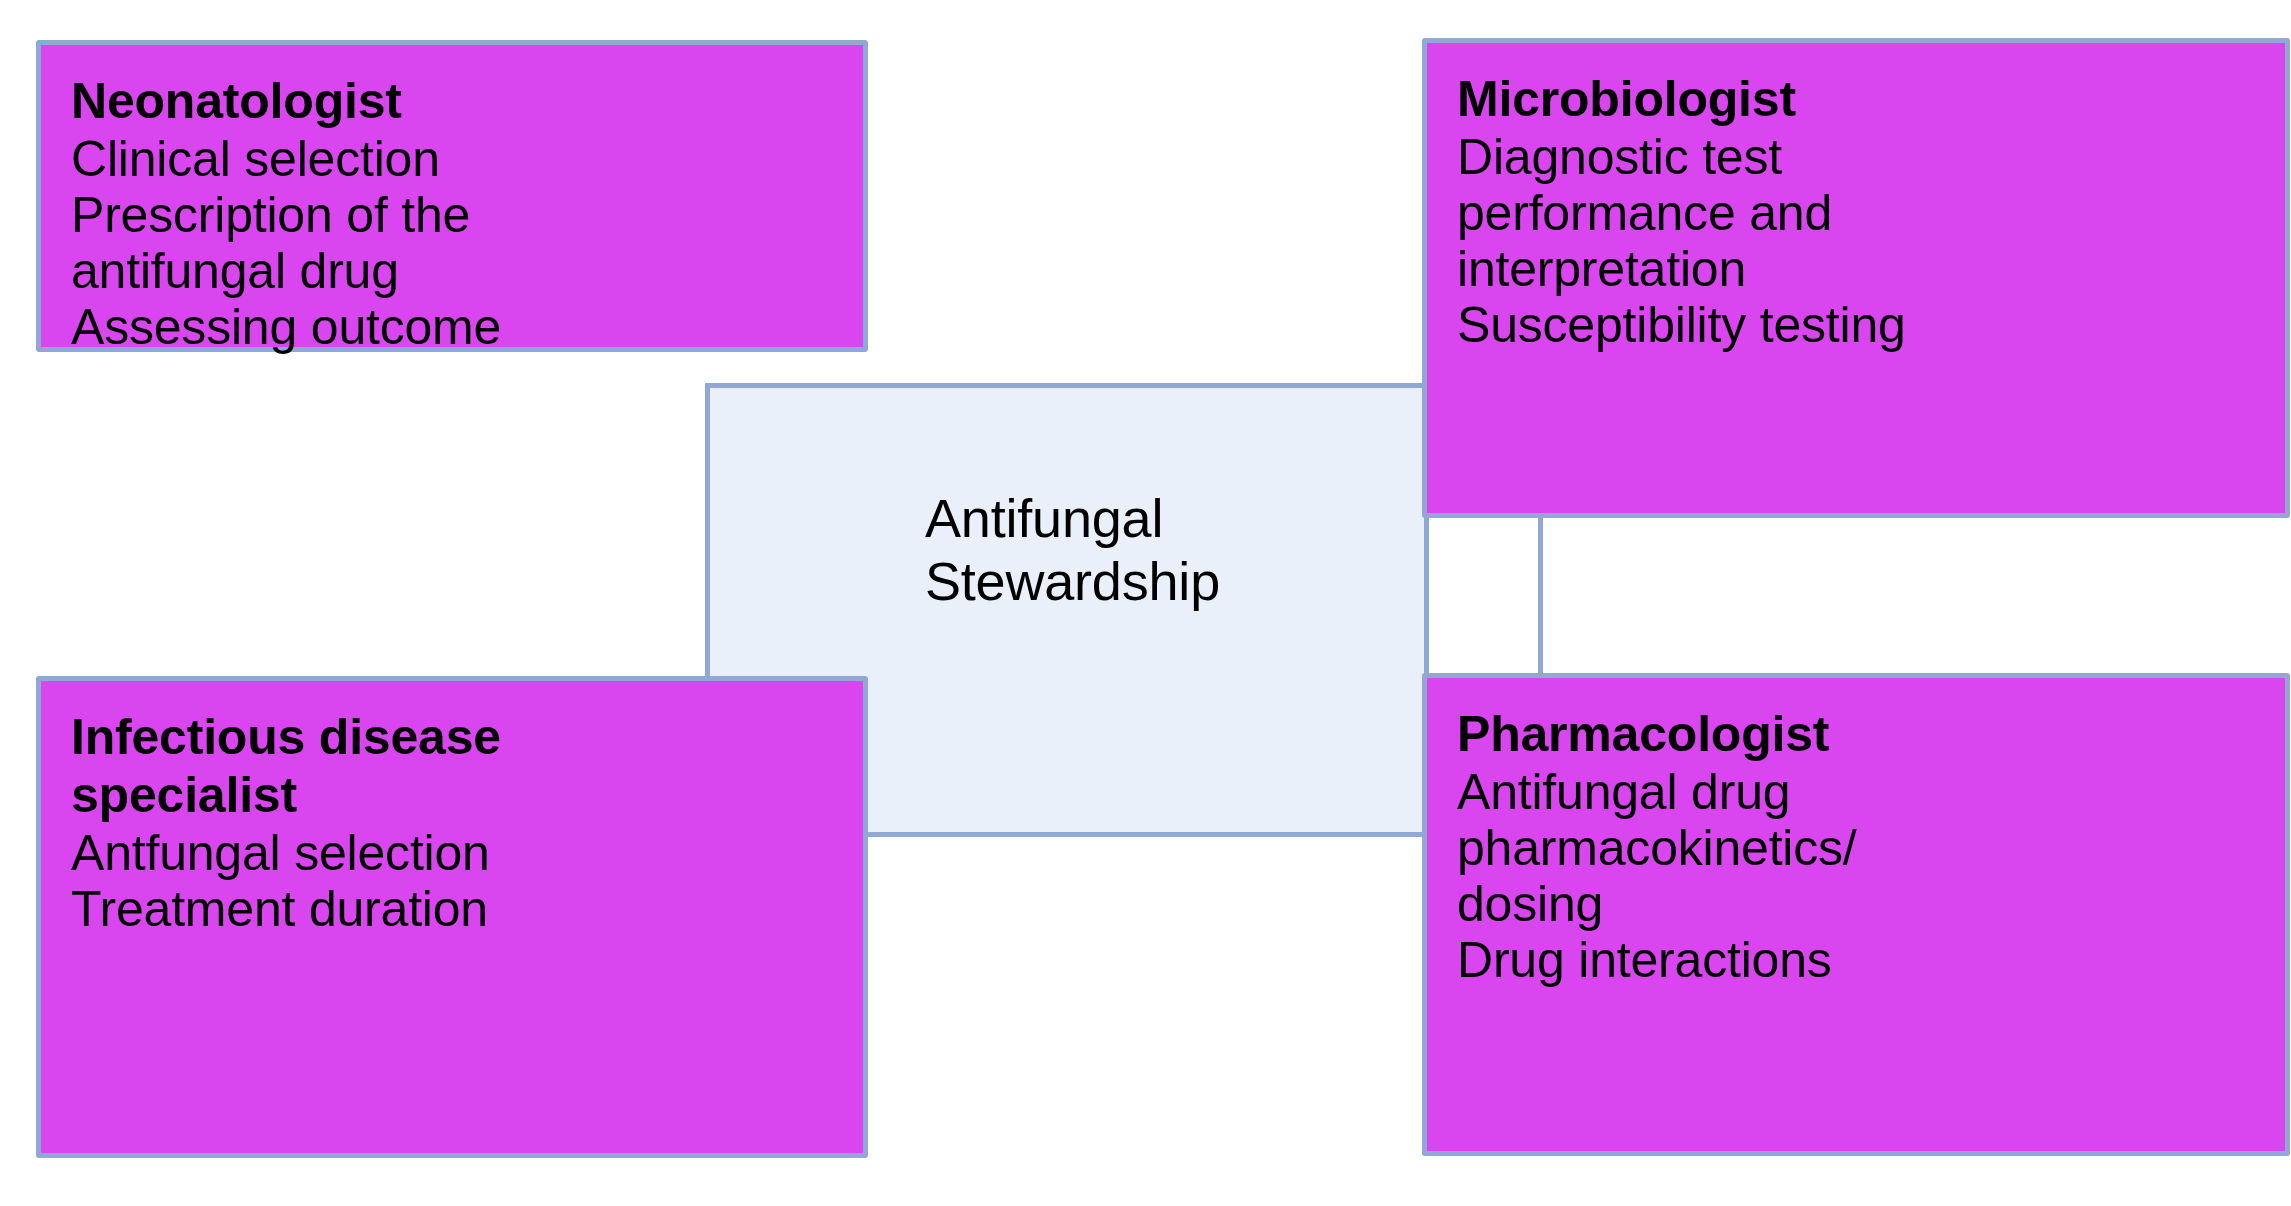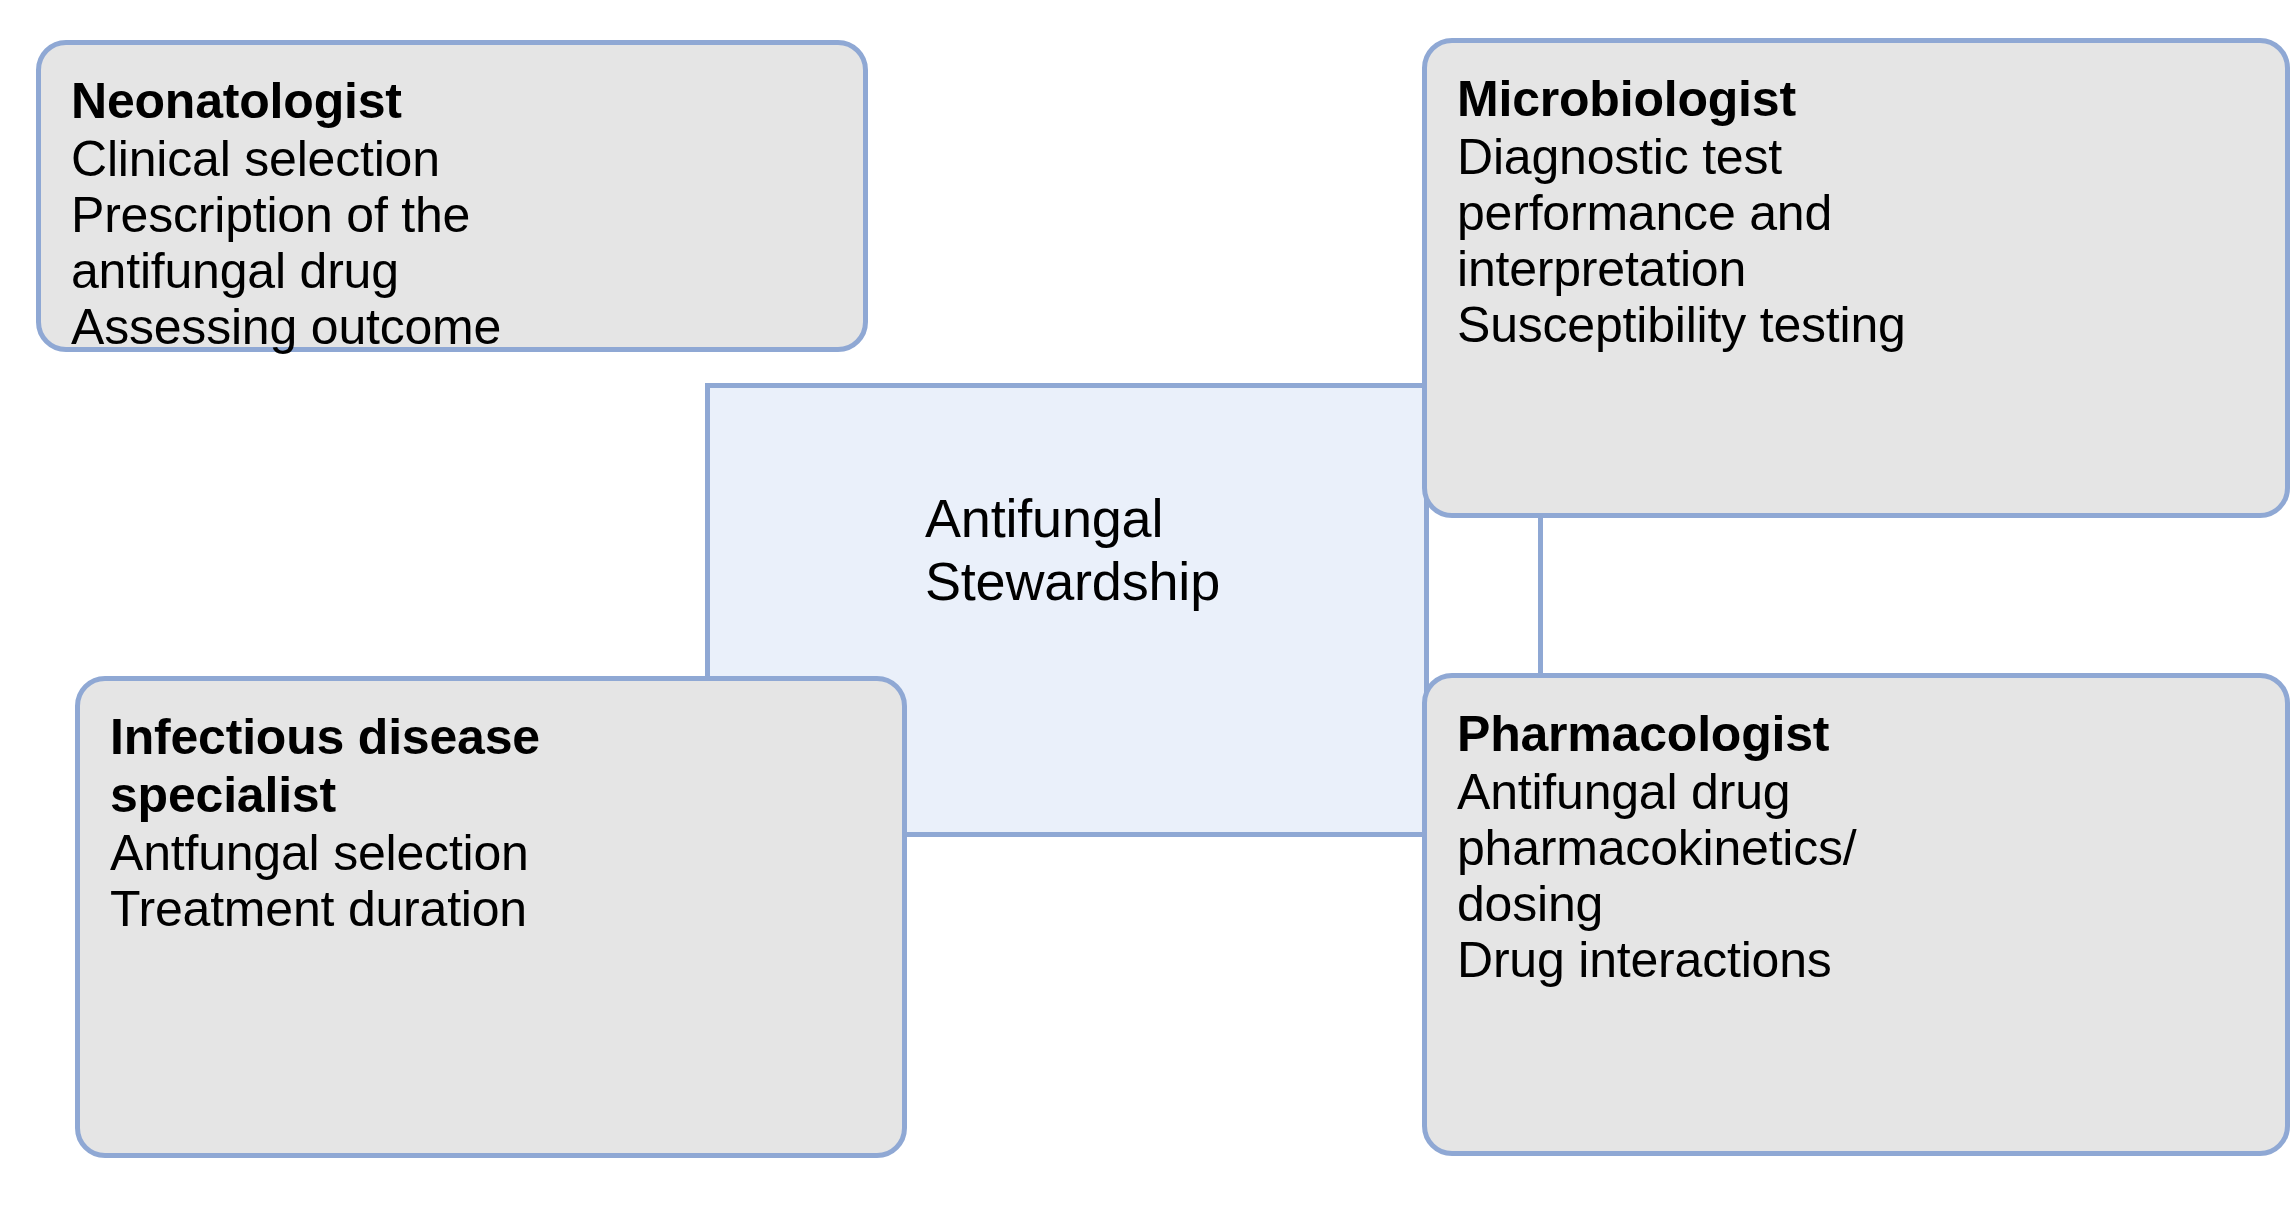--- a/index.html
+++ b/index.html
@@ -50,23 +50,23 @@
     position: absolute;
     background: #8fa8d4;
     z-index: 2;
   }
   .connector-left-vertical  { left: 705px;  top: 383px; width: 5px;  height: 454px; }
   .connector-right-vertical { left: 1538px; top: 383px; width: 5px;  height: 454px; }
 
   
   .role-box {
     position: absolute;
-    background: #e5e5e5;
+    background: #d946ef;
     border: 5px solid #8fa8d4;
-    border-radius: 30px;
+    border-radius: 3px;
     box-sizing: border-box;
     z-index: 4;
     padding: 28px 18px 22px 30px;
     color: #000000;
   }
   .role-title {
     display: block;
     font-size: 50px;
     font-weight: bold;
     line-height: 1.12;
@@ -78,21 +78,21 @@
     display: block;
     font-size: 50px;
     font-weight: normal;
     line-height: 1.12;
     letter-spacing: -0.2px;
     white-space: nowrap;
   }
 
   #box-neonatologist  { left: 36px;   top: 40px;  width: 832px; height: 312px; }
   #box-microbiologist { left: 1422px; top: 38px;  width: 868px; height: 480px; }
-  #box-infectious     { left: 36px;   top: 676px; width: 832px; height: 482px; margin-left: 39px; }
+  #box-infectious     { left: 36px;   top: 676px; width: 832px; height: 482px; }
   #box-pharmacologist { left: 1422px; top: 673px; width: 868px; height: 483px; }
 </style>
 </head>
 <body>
 
 <div id="canvas">
 
   <div class="hub"></div>
 
   <div class="connector connector-left-vertical"></div>

